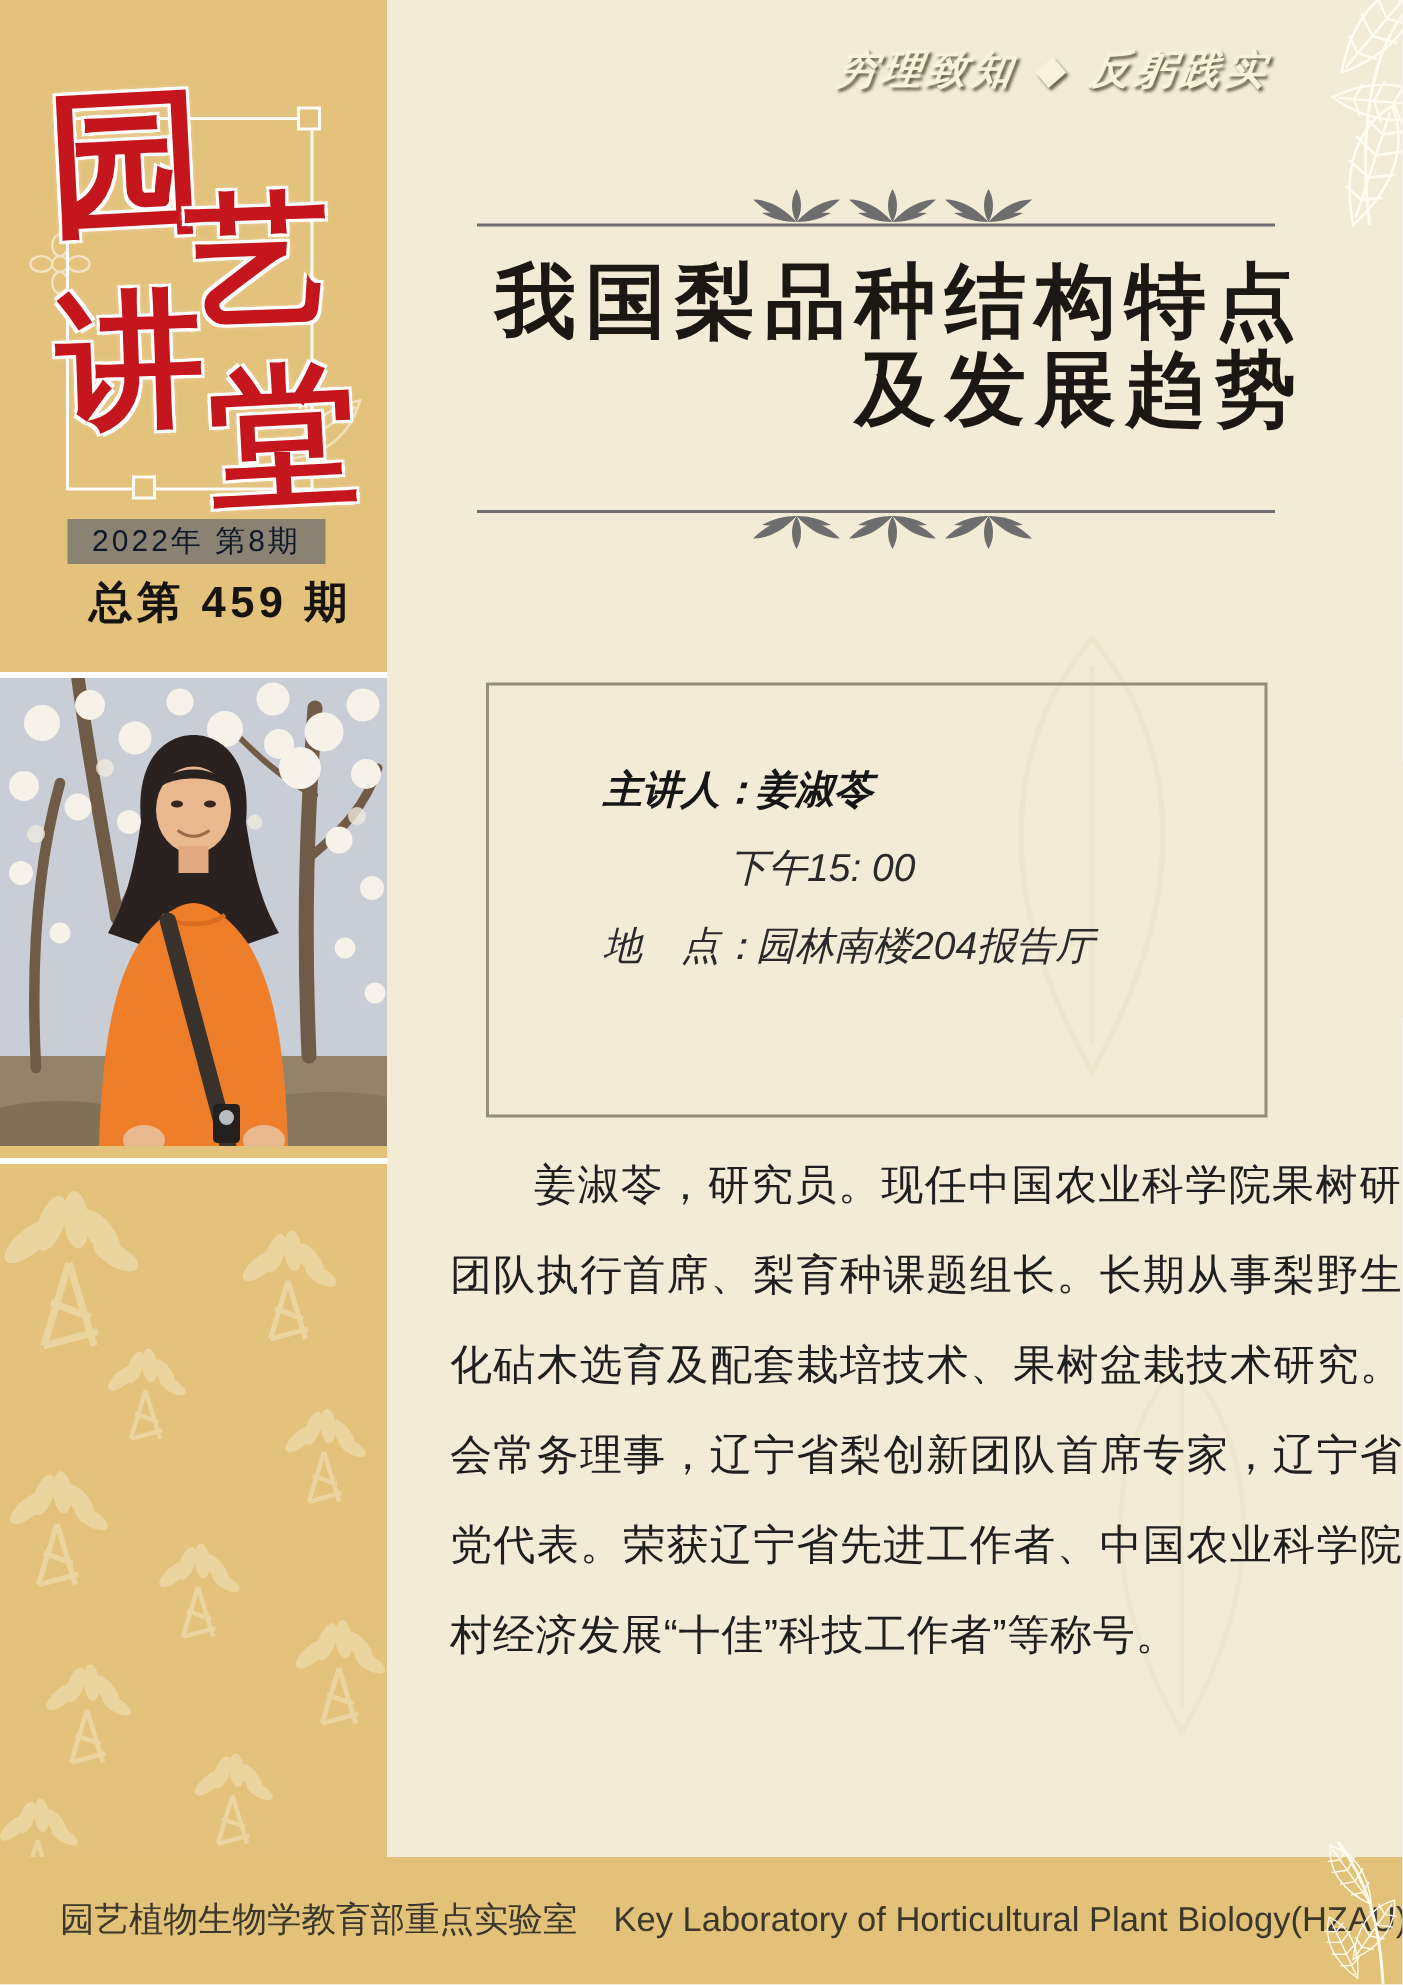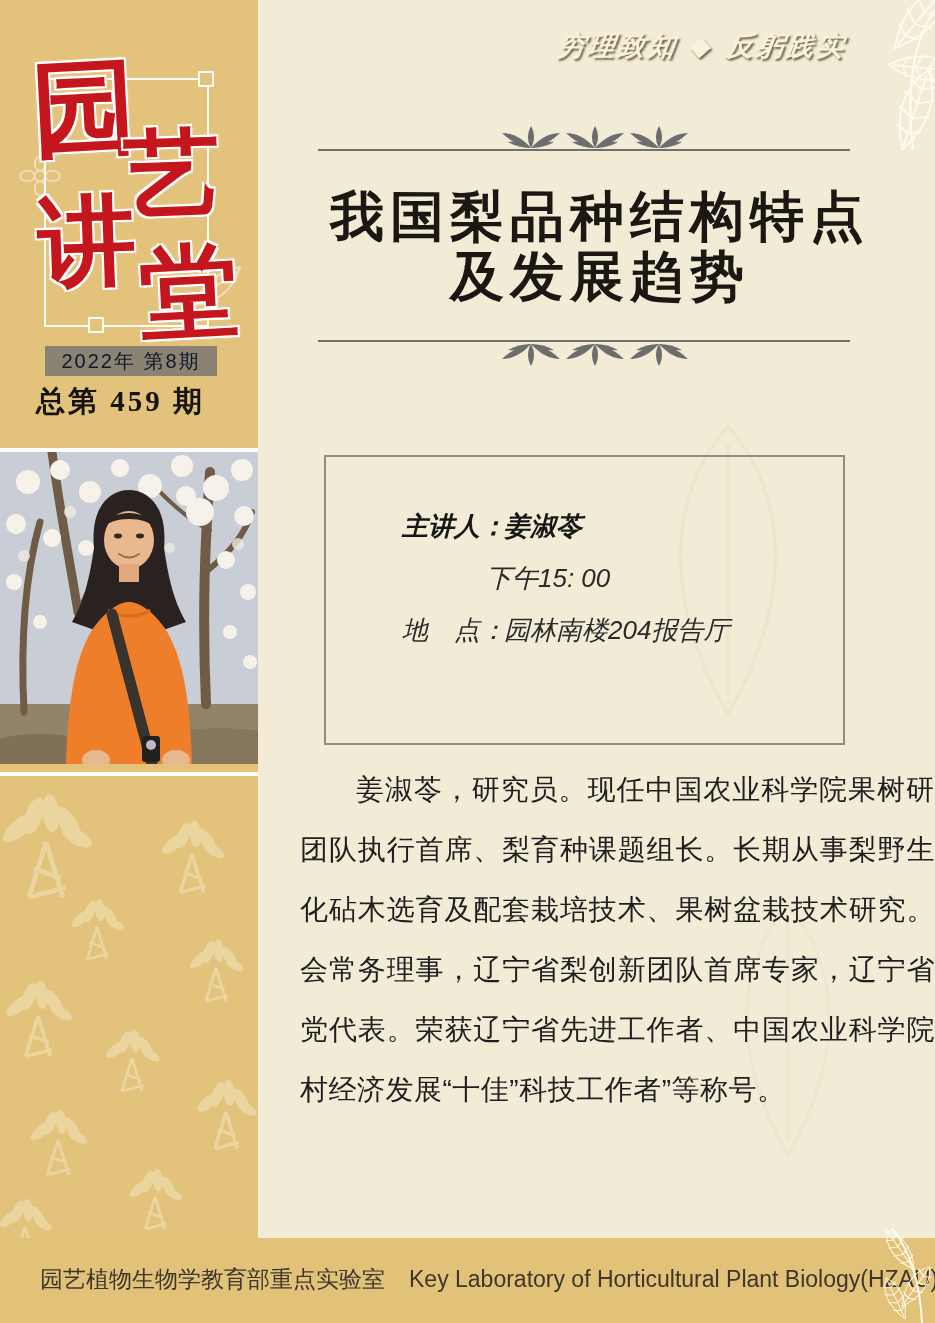--- a/index.html
+++ b/index.html
@@ -14,38 +14,38 @@
   .sq-tr{left:198px;top:71px;}
   .sq-bl{left:88px;top:317px;}
   .mast-char{position:absolute;font-family:"DejaVu Serif",serif;font-weight:bold;color:#c5161d;line-height:1;
     text-shadow:2px 2px 0 #fff,-2px -2px 0 #fff,2px -2px 0 #fff,-2px 2px 0 #fff,0 0 4px #fff;}
   .mc0{left:32px;top:56px;font-size:104px;transform:rotate(-3deg);}
   .mc1{left:124px;top:126px;font-size:96px;transform:rotate(-2deg);}
   .mc2{left:38px;top:192px;font-size:98px;transform:rotate(-2deg);}
   .mc3{left:140px;top:242px;font-size:98px;transform:rotate(-3deg);}
   .issue-strip{position:absolute;left:45px;top:346px;width:172px;height:30px;background:rgba(122,120,114,.85);
     color:#0f172a;font-size:20px;line-height:30px;text-align:center;letter-spacing:2px;}
-  .issue-total{position:absolute;left:36px;top:382px;width:190px;font-family:Liberation Serif, serif;font-weight:bold;
-    font-size:29px;color:#171310;letter-spacing:3px;}
+  .issue-total{position:absolute;left:52px;top:382px;width:190px;font-family:Liberation Sans, sans-serif;font-weight:bold;
+    font-size:29px;color:#171310;letter-spacing:3px;text-align:center;}
   .photo{position:absolute;left:0;top:448px;width:258px;height:320px;margin:0;border-top:4px solid #fff;border-bottom:4px solid #fff;}
   .photo svg{display:block;}
   .pattern-area{position:absolute;left:0;top:772px;width:258px;height:466px;overflow:hidden;}
 
   
   .main{position:absolute;left:258px;top:0;width:677px;height:1238px;}
   .motto{position:absolute;left:300px;top:28px;font-family:"DejaVu Serif",serif;font-style:italic;font-weight:bold;
     font-size:27px;letter-spacing:3px;color:#f9f1da;white-space:nowrap;transform:skewX(-8deg);
     text-shadow:2px 2px 2px rgba(96,86,62,.9);}
   .rule{position:absolute;left:60px;width:532px;height:2px;background:#6f6f6f;}
   .rule-top{top:149px;}
   .rule-bottom{top:340px;}
   .orn{position:absolute;left:242px;width:190px;height:26px;}
   .orn-top{top:124px;}
   .orn-bottom{top:342px;}
-  .title-line{position:absolute;left:40px;width:572px;text-align:center;margin:16px;
+  .title-line{position:absolute;left:40px;width:572px;text-align:right;margin:0;
     font-family:"DejaVu Serif",serif;font-weight:bold;color:#1b1713;font-size:54px;letter-spacing:6px;line-height:1.2;}
   .tl1{top:168px;}
   .tl2{top:233px;font-family:Liberation Mono, monospace;}
   .info-box{position:absolute;left:66px;top:455px;width:521px;height:290px;border:2px solid #968d7b;box-sizing:border-box;
     padding:52px 0 0 76px;font-size:26px;color:#2a2a2a;}
   .info-row{margin-bottom:17px;white-space:nowrap;font-style:italic;}
   .info-label{display:inline-block;width:102px;}
   .row-speaker{font-weight:bold;color:#161616;}
   .row-cont{margin-left:84px;}
   .bio{position:absolute;left:42px;top:760px;width:866px;margin:0;font-size:28px;line-height:60px;color:#1f1f1f;

